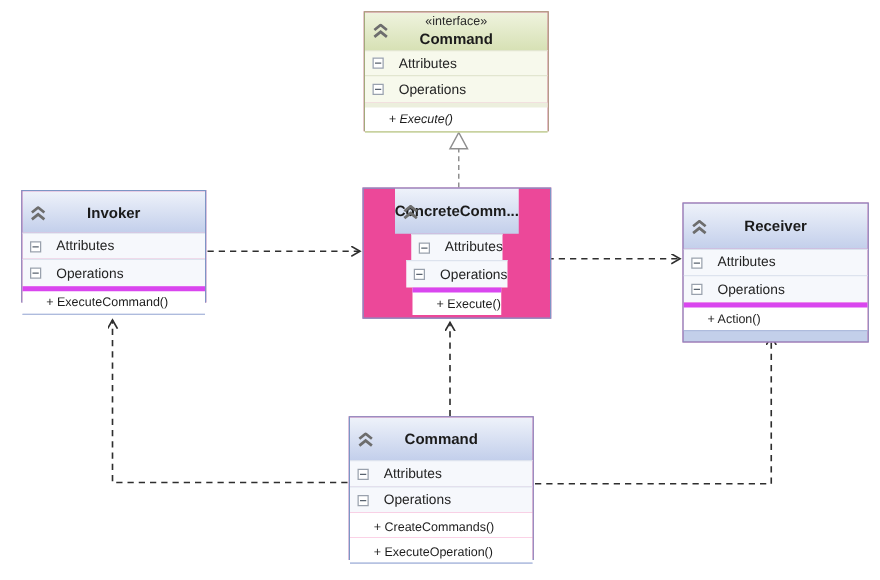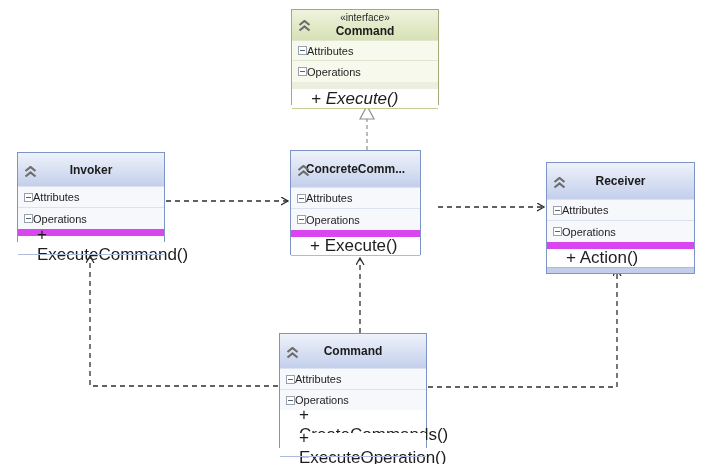--- a/index.html
+++ b/index.html
@@ -22,30 +22,30 @@
   }
   .green .hdr { background:linear-gradient(#eff3de, #d7e1b5); }
   .hdr .chev { position:absolute; left:6px; top:50%; transform:translateY(-50%); width:13px; height:12px; }
   .hdr.two-line { flex-direction:column; justify-content:center; }
   .hdr.two-line .chev { top:8px; transform:none; }
 
   .stereotype { font-size:10px; color:#2a2a2a; line-height:12px; }
   .title { font-size:12px; font-weight:bold; color:#1b1b1b; line-height:14px; width:100%; text-align:center; }
 
   .row {
-    flex:0 0 auto; display:flex; align-items:center; gap:0; padding-left:6px;
+    flex:0 0 auto; display:flex; align-items:center; gap:12px; padding-left:6px;
     background:#f6f8fc; border-top:1px solid #dde3ee;
     font-size:11px; color:#232323;
   }
   .green .row { background:#f7f9ec; border-top-color:#e2e6d0; }
 
   .member {
     flex:0 0 auto; display:flex; align-items:center; padding-left:19px;
-    background:#ffffff; border-top:7px solid #d946ef;
-    font-size:17px; color:#1d1d1d;
+    background:#ffffff; border-top:4px solid #d946ef;
+    font-size:10px; color:#1d1d1d;
   }
   .green .member { border-top-color:#ecefdd; font-style:italic; }
 
   .strip { flex:1 1 auto; background:#c3cfea; border-top:1px solid #aebbdd; }
   .green .strip { background:#d7e1b5; border-top:1px solid #c2cd97; }
 
   .minus {
     width:9px; height:9px; box-sizing:border-box; flex:0 0 auto;
     border:1px solid #99a1ad; background:#ffffff; position:relative;
   }
@@ -123,21 +123,21 @@
     <div class="row" style="height:21px;">
       <span class="minus"></span>
       <span>Operations</span>
     </div>
     <div class="member" style="height:18px;">
       <span>+ ExecuteCommand()</span>
     </div>
     <div class="strip"></div>
   </div>
 
-  <div class="uml-class" style="left:290px; top:150px; width:131px; height:105px;">
+  <div class="uml-class" style="left:290px; top:150px; width:151px; height:105px;align-items:center;">
     <div class="hdr" style="height:36px;">
       <span class="chev">
         <svg width="13" height="12" viewBox="0 0 13 12">
           <path d="M1.5 5 L6.5 1 L11.5 5" fill="none" stroke="#6d6d6d" stroke-width="2.2"></path>
           <path d="M1.5 10.5 L6.5 6.5 L11.5 10.5" fill="none" stroke="#6d6d6d" stroke-width="2.2"></path>
         </svg>
       </span>
       <span class="title">ConcreteComm...</span>
     </div>
     <div class="row" style="height:20px;">

